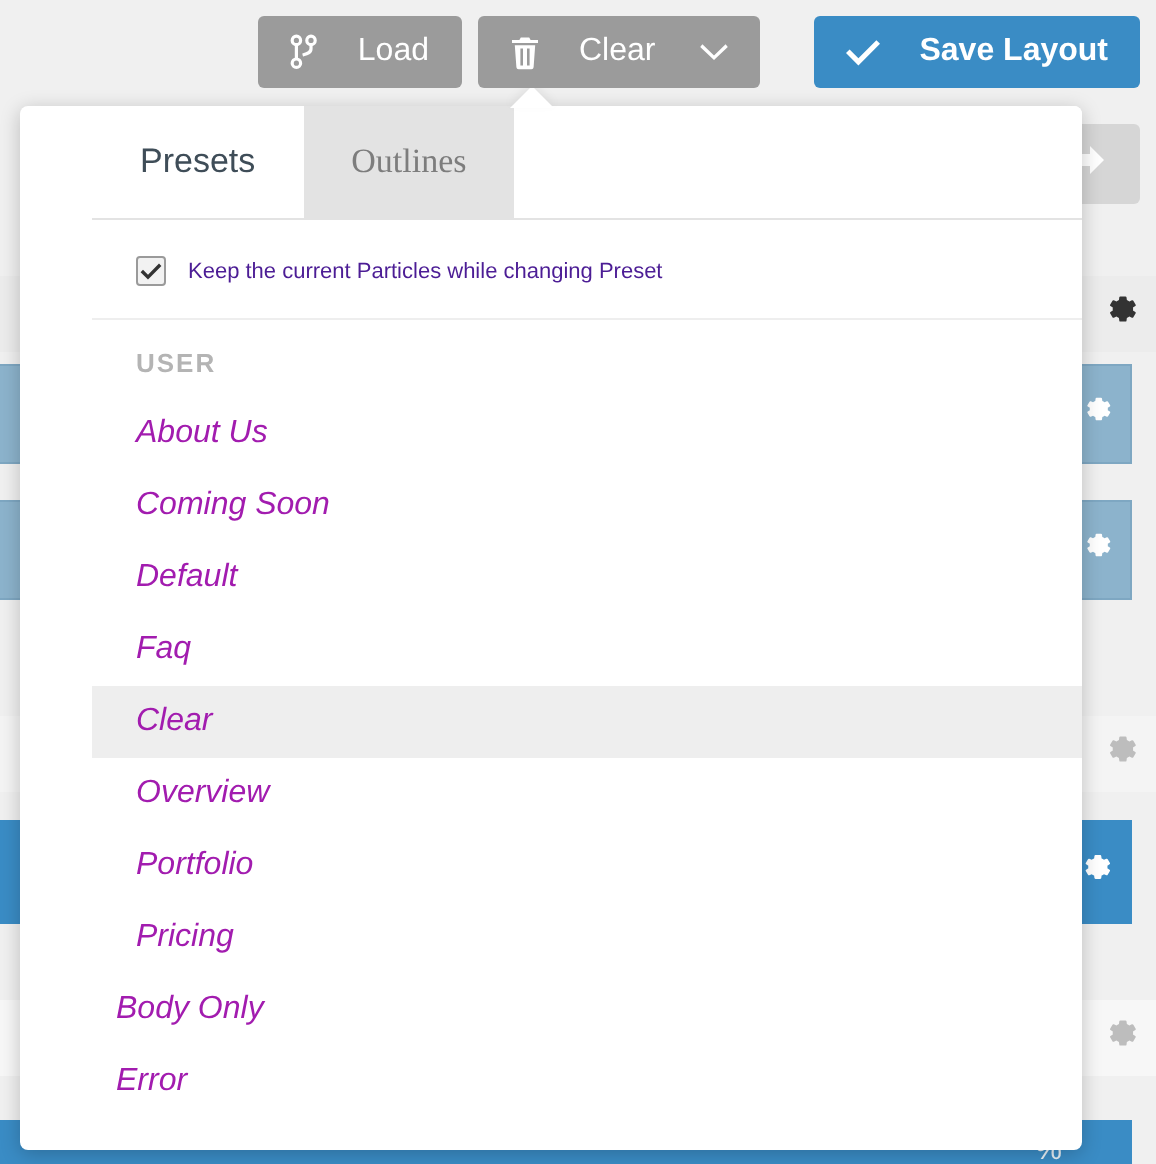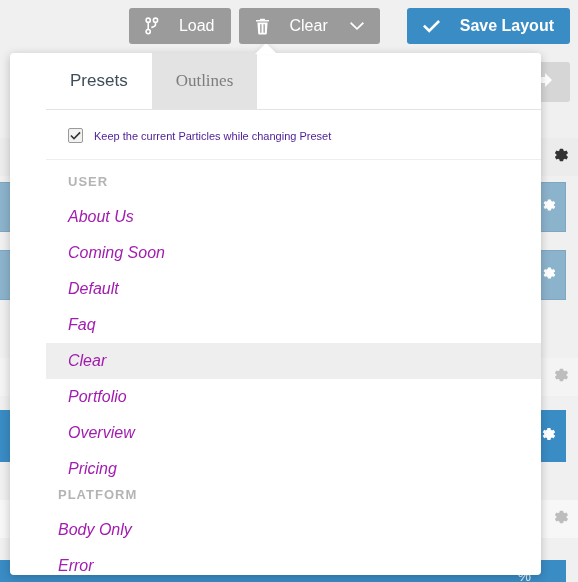--- a/index.html
+++ b/index.html
@@ -341,27 +341,26 @@
 
     <div class="cols">
 
       <div class="col user">
         <div class="col-head">USER</div>
         <div class="pitem"><span>About Us</span></div>
         <div class="pitem"><span>Coming Soon</span></div>
         <div class="pitem"><span>Default</span></div>
         <div class="pitem"><span>Faq</span></div>
         <div class="pitem sel"><span>Clear</span></div>
+        <div class="pitem"><span>Overview</span></div>
         <div class="pitem"><span>Portfolio</span></div>
-        <div class="pitem"><span>Overview</span></div>
         <div class="pitem"><span>Pricing</span></div>
       </div>
 
       <div class="col platform">
-        <div class="col-head">PLATFORM</div>
         <div class="pitem"><span>Body Only</span></div>
         <div class="pitem"><span>Error</span></div>
       </div>
 
     </div>
 
   </div>
 
 </div>
 

